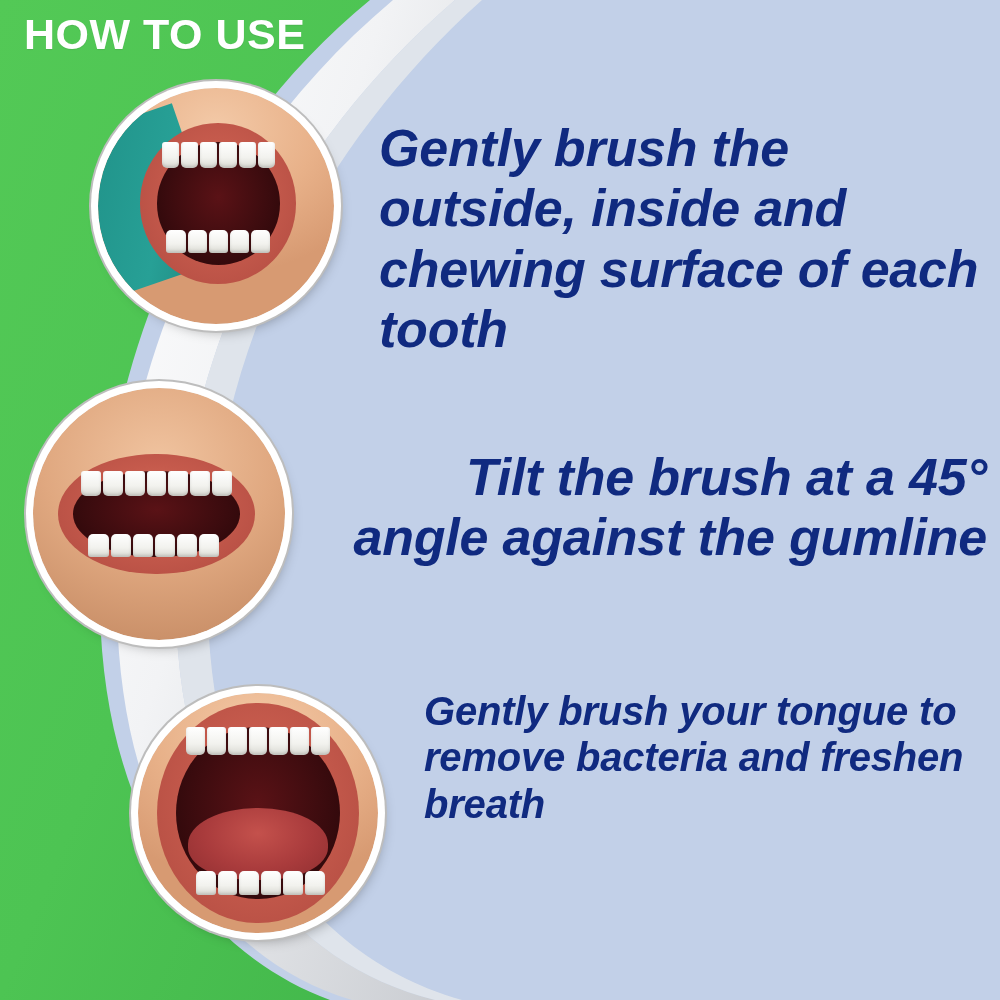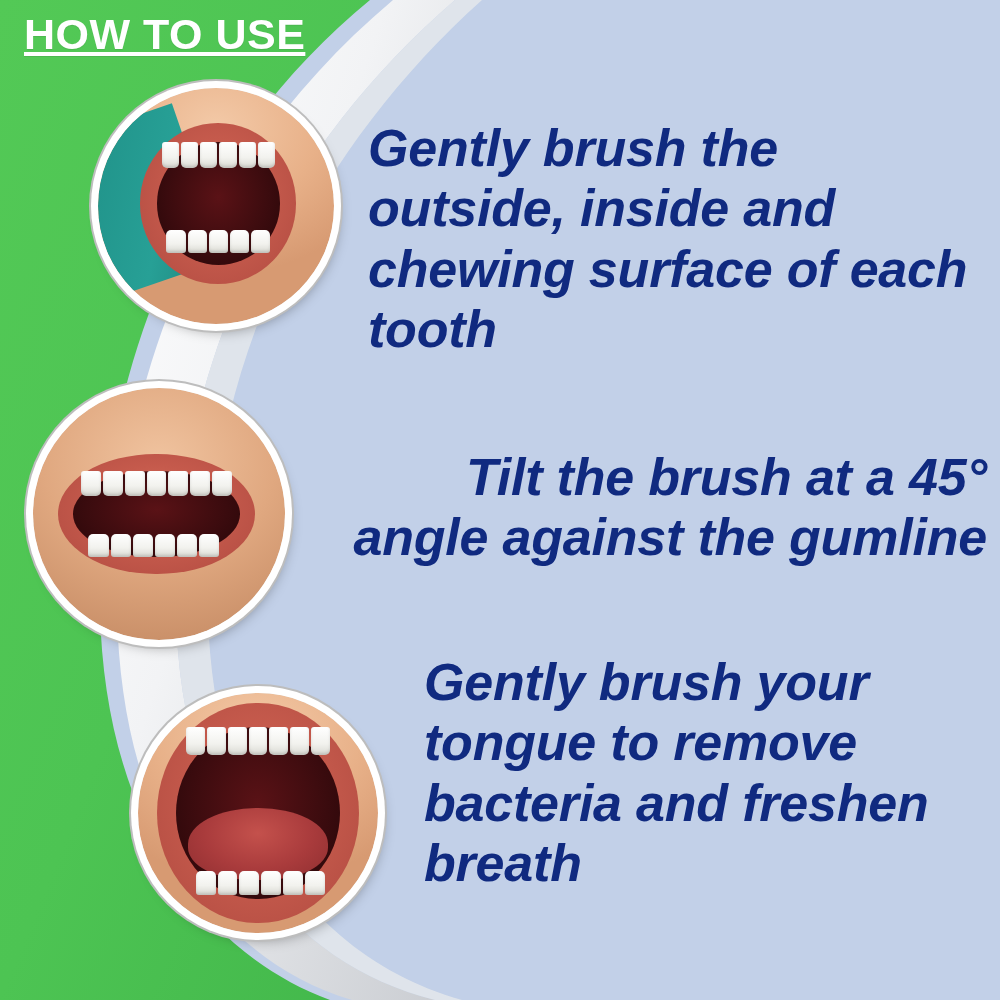--- a/index.html
+++ b/index.html
@@ -35,21 +35,20 @@
     left: 24px;
     top: 12px;
     color: #ffffff;
     font-size: 43px;
     font-weight: bold;
     letter-spacing: 0.5px;
     line-height: 1.05;
     font-stretch: condensed;
     white-space: nowrap;
     text-shadow: 0 1px 1px rgba(0,0,0,0.08);
-    text-decoration: underline;
   }
 
   
   .photo-circle {
     position: absolute;
     border-radius: 50%;
     overflow: hidden;
     background: #e9e6e2;
     box-shadow:
       0 0 0 7px #ffffff,
@@ -151,39 +150,39 @@
   
   .step-text {
     position: absolute;
     color: #102a80;
     font-weight: bold;
     font-style: italic;
     font-stretch: condensed;
     letter-spacing: -0.2px;
   }
   #step-text-1 {
-    left: 368px;
+    left: 379px;
     top: 118px;
     width: 600px;
     font-size: 52px;
     line-height: 1.16;
   }
   #step-text-2 {
     left: 327px;
     top: 447px;
     width: 660px;
     font-size: 52px;
     line-height: 1.16;
     text-align: right;
   }
   #step-text-3 {
     left: 424px;
-    top: 652px;
+    top: 688px;
     width: 560px;
-    font-size: 52px;
+    font-size: 40px;
     line-height: 1.16;
   }
 </style>
 </head>
 <body>
 
 <div id="poster">
 
   <div class="bg-blue"></div>
 

